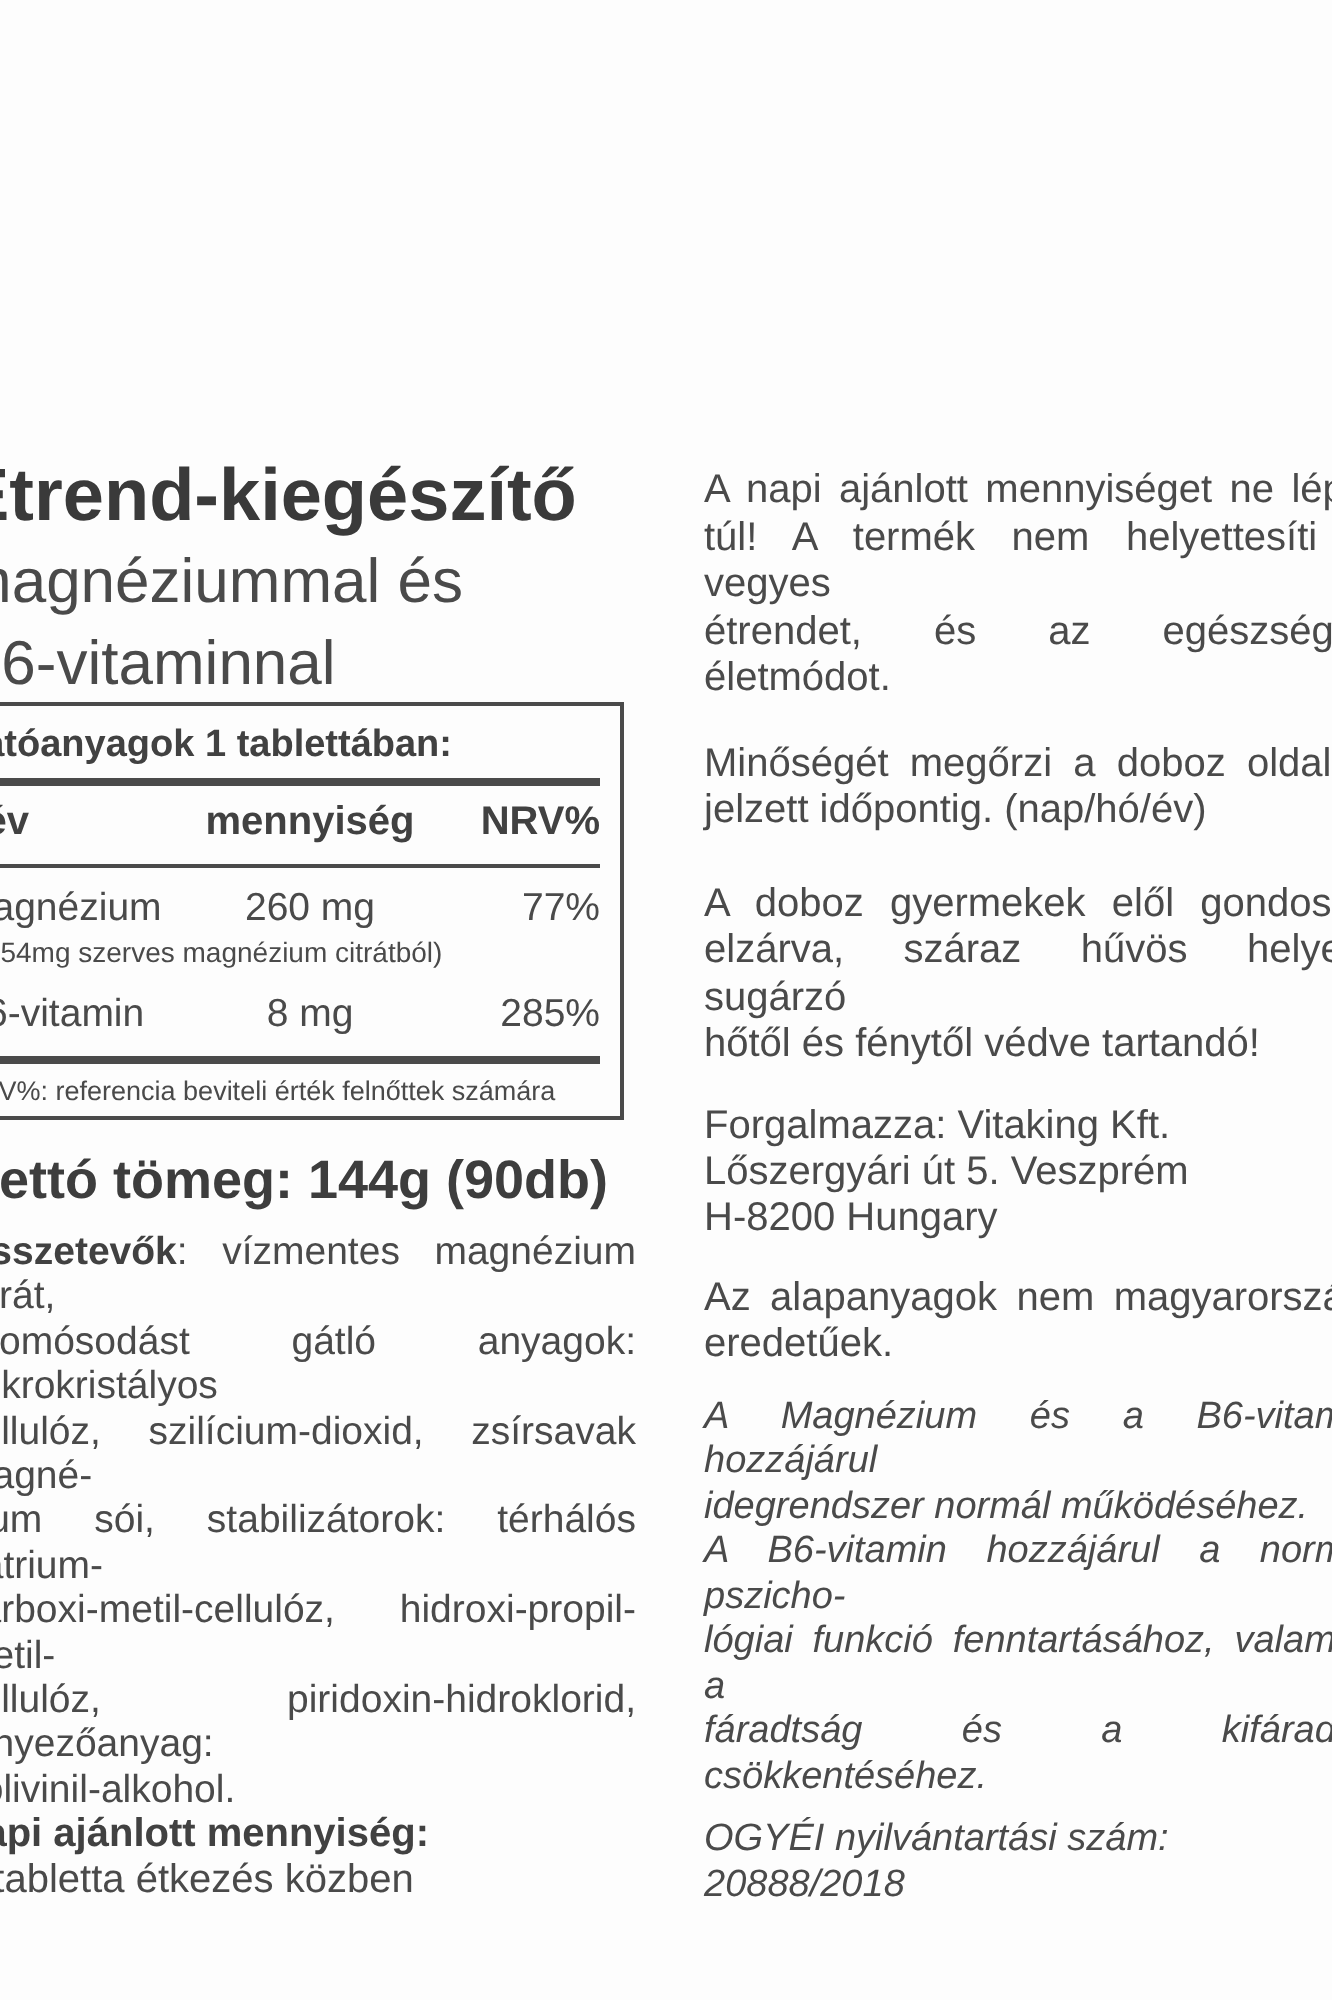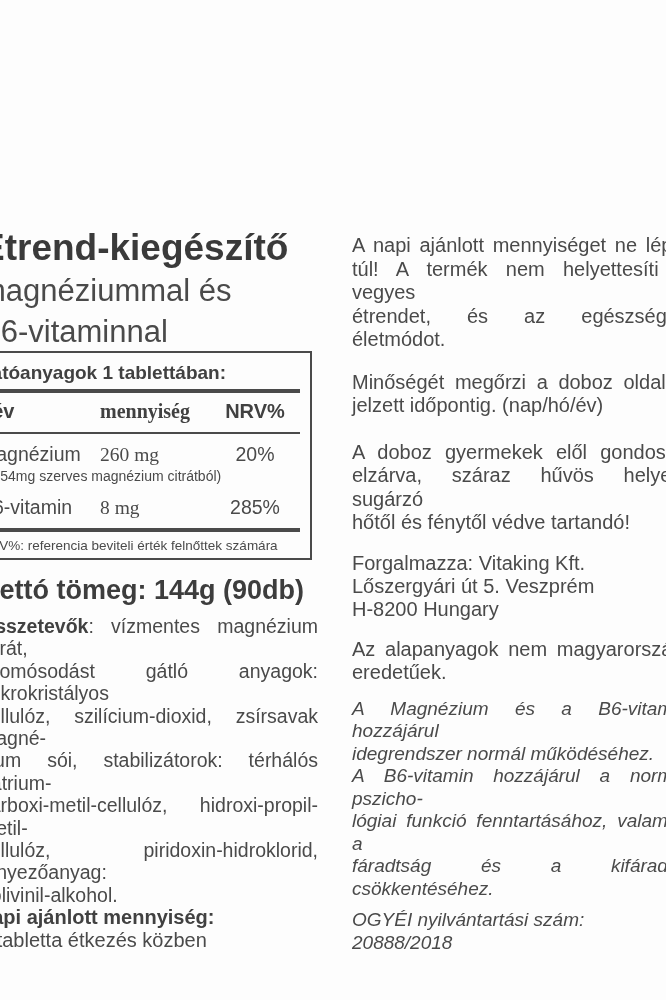--- a/index.html
+++ b/index.html
@@ -22,22 +22,22 @@
   }
   .facts-title{font-size:19px;font-weight:bold;color:#414141;}
   .rule-thick{height:4px;background:#4a4a4a;margin-top:5px;}
   .rule-thick2{height:4px;background:#4a4a4a;margin-top:9px;}
   .rule-thin{height:2px;background:#4a4a4a;margin-top:9px;}
   .t-row{display:flex;align-items:baseline;}
   .t-head{margin-top:7px;font-size:20px;font-weight:bold;color:#414141;line-height:23px;}
   .t-data1{margin-top:9px;font-size:19.5px;line-height:23px;}
   .t-data2{margin-top:12px;font-size:19.5px;line-height:23px;}
   .t-name{flex:1;text-align:left;}
-  .t-qty{width:110px;text-align:left;font-family:Liberation Serif, serif;}
-  .t-nrv{width:90px;text-align:center;}
+  .t-qty{width:110px;text-align:center;}
+  .t-nrv{width:90px;text-align:right;}
   .t-note{font-size:14px;line-height:16px;margin-top:2px;}
   .t-foot{font-size:13.5px;line-height:15px;margin-top:6px;}
   .netto{margin-top:14px;font-size:27px;line-height:32px;font-weight:bold;color:#3d3d3d;white-space:nowrap;}
   .ingredients{margin-top:9px;font-size:19.5px;line-height:22.4px;}
   .jline{text-align:justify;text-align-last:justify;text-justify:inter-word;}
   .lline{text-align:left;}
   .b{font-weight:bold;color:#414141;}
   .daily{margin-top:0;font-size:20px;line-height:23px;}
   
   .col-right{position:absolute;left:352px;top:234px;width:336px;font-size:20px;line-height:23.5px;}
@@ -67,21 +67,21 @@
       <div class="t-row t-head">
         <span class="t-name">név</span>
         <span class="t-qty">mennyiség</span>
         <span class="t-nrv">NRV%</span>
       </div>
       <div class="rule-thin"></div>
 
       <div class="t-row t-data1">
         <span class="t-name">magnézium</span>
         <span class="t-qty">260 mg</span>
-        <span class="t-nrv">20%</span>
+        <span class="t-nrv">77%</span>
       </div>
       <div class="t-note">(1054mg szerves magnézium citrátból)</div>
 
       <div class="t-row t-data2">
         <span class="t-name">B6-vitamin</span>
         <span class="t-qty">8 mg</span>
         <span class="t-nrv">285%</span>
       </div>
 
       <div class="rule-thick2"></div>

